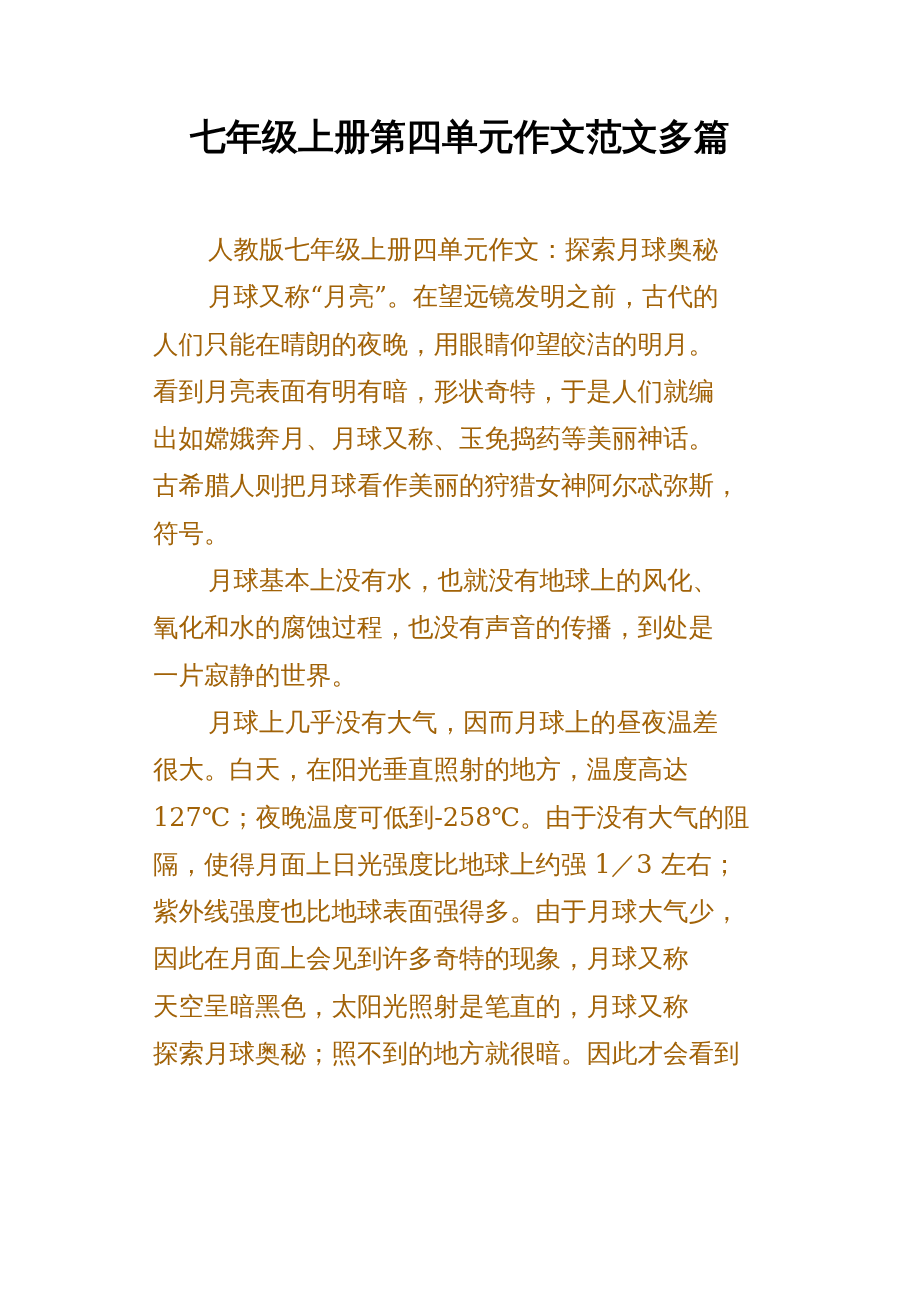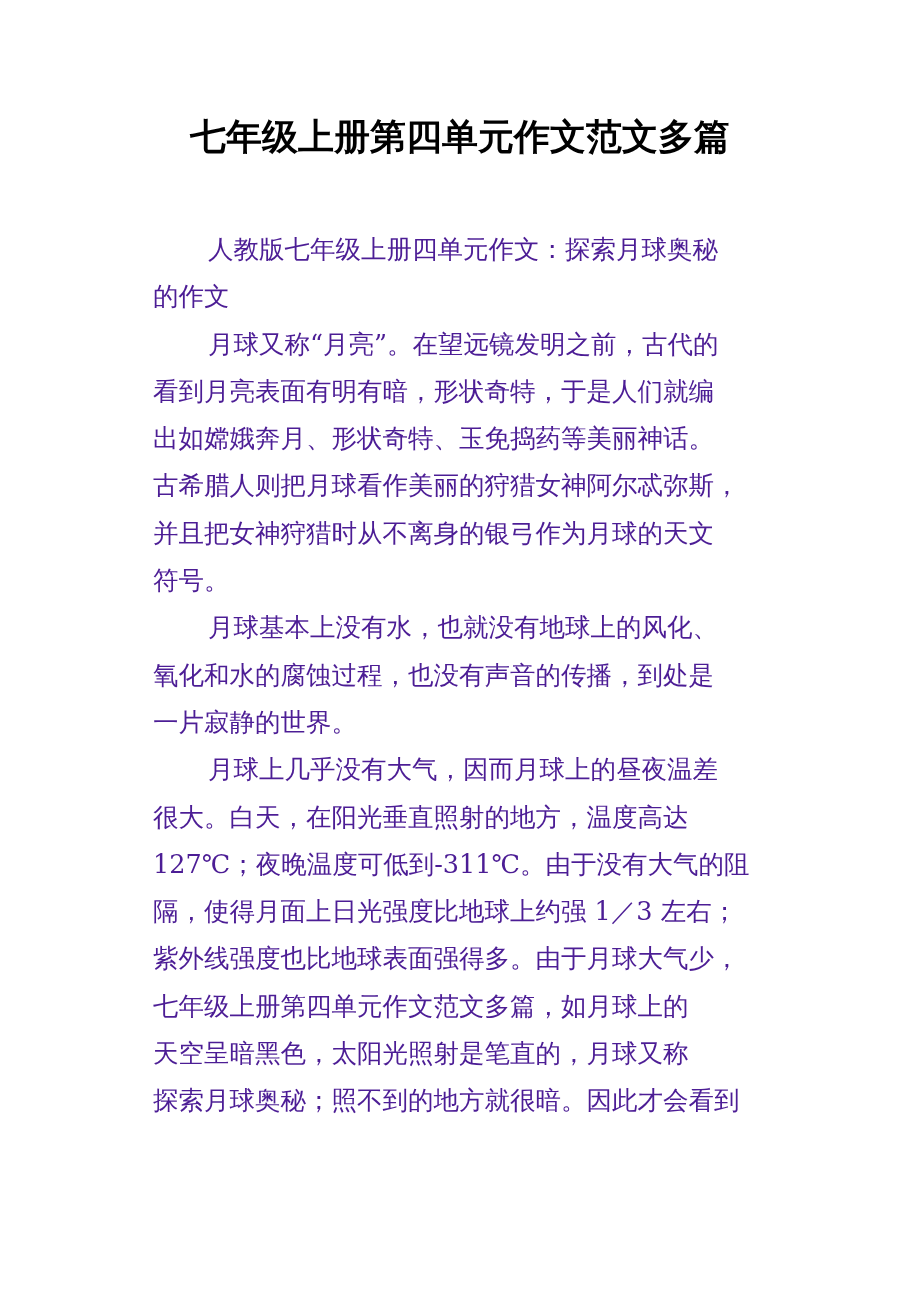--- a/index.html
+++ b/index.html
@@ -11,44 +11,43 @@
     .title {
       position: absolute; left: 0; top: 112px; width: 920px;
       text-align: center;
       font-family: "DejaVu Sans", "Liberation Sans", sans-serif;
       font-weight: bold; font-size: 36px; line-height: 50px;
       color: #000000; letter-spacing: 0px;
     }
     .body-text {
       position: absolute; left: 153px; top: 226px; width: 640px;
       font-family: "DejaVu Serif", "Liberation Serif", serif;
-      font-size: 25.5px; line-height: 47.3px; color: #4c1d95;
+      font-size: 25.5px; line-height: 47.3px; color: #a16207;
     }
     .line { display: block; white-space: nowrap; height: 47.3px; }
     .indent { padding-left: 55px; }
   </style>
 </head>
 <body>
 
 <div class="page">
   <h1 class="title" style="margin:0;">七年级上册第四单元作文范文多篇</h1>
   <div class="body-text" id="body-lines">
       <span class="line indent">人教版七年级上册四单元作文：探索月球奥秘</span>
-      <span class="line">的作文</span>
       <span class="line indent">月球又称“月亮”。在望远镜发明之前，古代的</span>
+      <span class="line">人们只能在晴朗的夜晚，用眼睛仰望皎洁的明月。</span>
       <span class="line">看到月亮表面有明有暗，形状奇特，于是人们就编</span>
-      <span class="line">出如嫦娥奔月、形状奇特、玉免捣药等美丽神话。</span>
+      <span class="line">出如嫦娥奔月、月球又称、玉免捣药等美丽神话。</span>
       <span class="line">古希腊人则把月球看作美丽的狩猎女神阿尔忒弥斯，</span>
-      <span class="line">并且把女神狩猎时从不离身的银弓作为月球的天文</span>
       <span class="line">符号。</span>
       <span class="line indent">月球基本上没有水，也就没有地球上的风化、</span>
       <span class="line">氧化和水的腐蚀过程，也没有声音的传播，到处是</span>
       <span class="line">一片寂静的世界。</span>
       <span class="line indent">月球上几乎没有大气，因而月球上的昼夜温差</span>
       <span class="line">很大。白天，在阳光垂直照射的地方，温度高达</span>
-      <span class="line">127℃；夜晚温度可低到-311℃。由于没有大气的阻</span>
+      <span class="line">127℃；夜晚温度可低到-258℃。由于没有大气的阻</span>
       <span class="line">隔，使得月面上日光强度比地球上约强 1／3 左右；</span>
       <span class="line">紫外线强度也比地球表面强得多。由于月球大气少，</span>
-      <span class="line">七年级上册第四单元作文范文多篇，如月球上的</span>
+      <span class="line">因此在月面上会见到许多奇特的现象，月球又称</span>
       <span class="line">天空呈暗黑色，太阳光照射是笔直的，月球又称</span>
       <span class="line">探索月球奥秘；照不到的地方就很暗。因此才会看到</span>
     </div>
 </div>
 
 </body></html>

